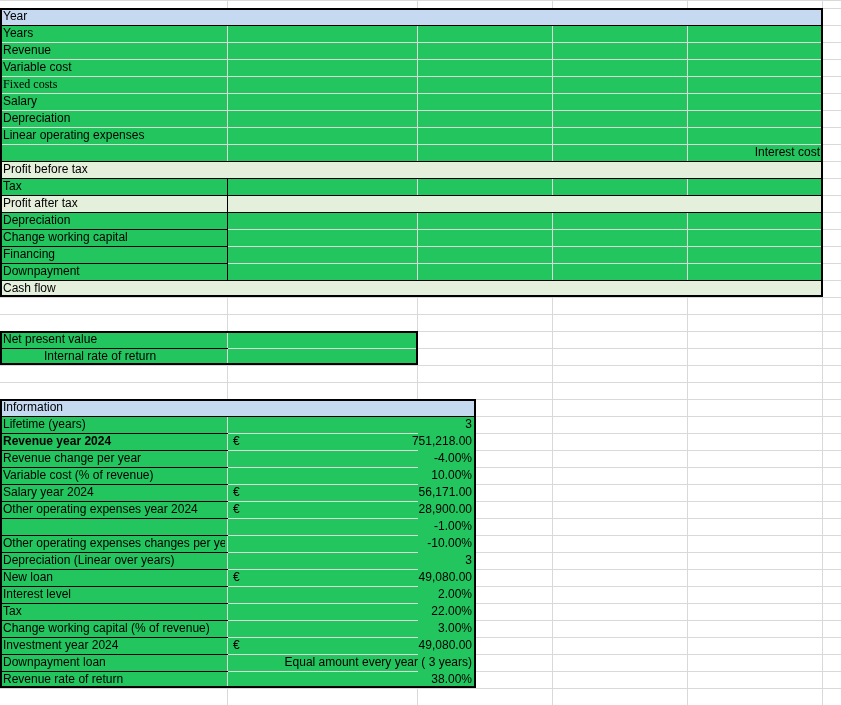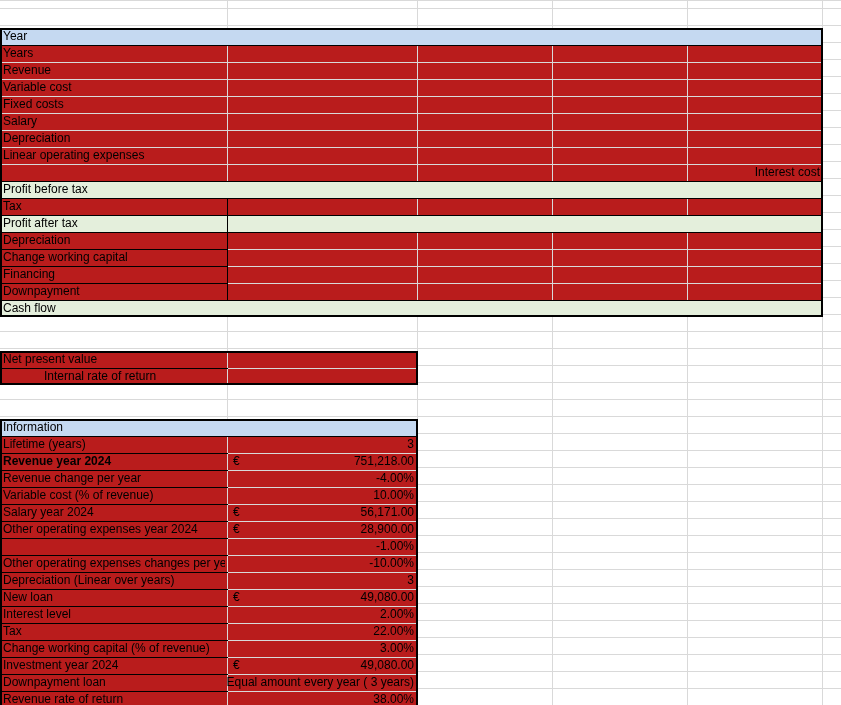--- a/index.html
+++ b/index.html
@@ -7,21 +7,21 @@
        font-family:"Liberation Sans",sans-serif;font-size:12px;color:#000;}
   .sheet{position:absolute;left:0;top:0;width:841px;height:705px;}
 
   
   .grid-bg{position:absolute;left:0;top:0;width:841px;height:705px;z-index:0;
     background-image:repeating-linear-gradient(to bottom,#d9d9d9 0 1px,transparent 1px 17px);
     background-position:0 8px;}
   .col-line{position:absolute;top:0;width:1px;height:705px;background:#d9d9d9;z-index:0;}
 
   
-  .xtable{position:absolute;background:#b91c1c;z-index:1;margin-top:20px;}
+  .xtable{position:absolute;background:#22c55e;z-index:1;}
   .outline{position:absolute;left:0;top:0;right:0;bottom:0;border:2px solid #000;
            box-sizing:border-box;pointer-events:none;z-index:6;}
   .hdr{position:absolute;left:0;top:0;right:0;height:18px;box-sizing:border-box;
        border-bottom:1px solid #000;z-index:3;}
   .hdr span{position:absolute;left:3px;top:0;line-height:17px;white-space:nowrap;}
   .fill{position:absolute;z-index:2;}
   .vline,.hline{position:absolute;z-index:2;}
   .vline{width:1px;} .hline{height:1px;}
   .gray{background:#d9d9d9;} .black{background:#000;z-index:4;}
   .rowlabel{position:absolute;left:0;height:17px;line-height:17px;z-index:5;
@@ -54,21 +54,21 @@
       <div class="hline gray" style="left: 228px; top: 34px; width: 595px;"></div>
       <div class="rowlabel" style="top: 17px; width: 820px;"><span>Years</span></div>
       <div class="hline gray" style="left: 0px; top: 51px; width: 228px;"></div>
       <div class="hline gray" style="left: 228px; top: 51px; width: 595px;"></div>
       <div class="rowlabel" style="top: 34px; width: 820px;"><span>Revenue</span></div>
       <div class="hline gray" style="left: 0px; top: 68px; width: 228px;"></div>
       <div class="hline gray" style="left: 228px; top: 68px; width: 595px;"></div>
       <div class="rowlabel" style="top: 51px; width: 820px;"><span>Variable cost</span></div>
       <div class="hline gray" style="left: 0px; top: 85px; width: 228px;"></div>
       <div class="hline gray" style="left: 228px; top: 85px; width: 595px;"></div>
-      <div class="rowlabel" style="top: 68px; width: 820px;"><span>Fixed costs</span></div>
+      <div class="rowlabel" style="top: 68px; width: 820px; font-family: Liberation Serif, serif;"><span>Fixed costs</span></div>
       <div class="hline gray" style="left: 0px; top: 102px; width: 228px;"></div>
       <div class="hline gray" style="left: 228px; top: 102px; width: 595px;"></div>
       <div class="rowlabel" style="top: 85px; width: 820px;"><span>Salary</span></div>
       <div class="hline gray" style="left: 0px; top: 119px; width: 228px;"></div>
       <div class="hline gray" style="left: 228px; top: 119px; width: 595px;"></div>
       <div class="rowlabel" style="top: 102px; width: 820px;"><span>Depreciation</span></div>
       <div class="hline gray" style="left: 0px; top: 136px; width: 228px;"></div>
       <div class="hline gray" style="left: 228px; top: 136px; width: 595px;"></div>
       <div class="rowlabel" style="top: 119px; width: 820px;"><span>Linear operating expenses</span></div>
       <div class="rowlabel" style="top: 136px; width: 820px; text-align: right;"><span>Interest cost</span></div>
@@ -101,21 +101,21 @@
     <div class="outline"></div>
   <div class="vline gray" style="left: 227px; top: 2px; height: 30px;"></div>
       <div class="hline black" style="left: 0px; top: 17px; width: 228px;"></div>
       <div class="hline gray" style="left: 228px; top: 17px; width: 190px;"></div>
       <div class="rowlabel" style="top: 0px; width: 225px;"><span>Net present value</span></div>
       <div class="val" style="right: 4px; top: 0px; width: 150px;"></div>
       <div class="rowlabel" style="top: 17px; width: 225px; padding-left: 44px;"><span>Internal rate of return</span></div>
       <div class="val" style="right: 4px; top: 17px; width: 150px;"></div>
     </div>
 
-  <div class="xtable" id="info-table" style="left:0;top:399px;width:418px;height:289px;">
+  <div class="xtable" id="info-table" style="left:0;top:399px;width:476px;height:289px;">
     <div class="hdr" id="info-hdr" style="background: rgb(197, 217, 241);">
       <span>Information</span>
     </div>
     <div class="outline"></div>
   <div class="vline gray" style="left: 227px; top: 18px; height: 269px;"></div>
       <div class="hline black" style="left: 0px; top: 34px; width: 228px;"></div>
       <div class="hline gray" style="left: 228px; top: 34px; width: 190px;"></div>
       <div class="rowlabel" style="top: 17px; width: 225px;"><span>Lifetime (years)</span></div>
       <div class="val" style="right: 4px; top: 17px; width: 250px;">3</div>
       <div class="hline black" style="left: 0px; top: 51px; width: 228px;"></div>

